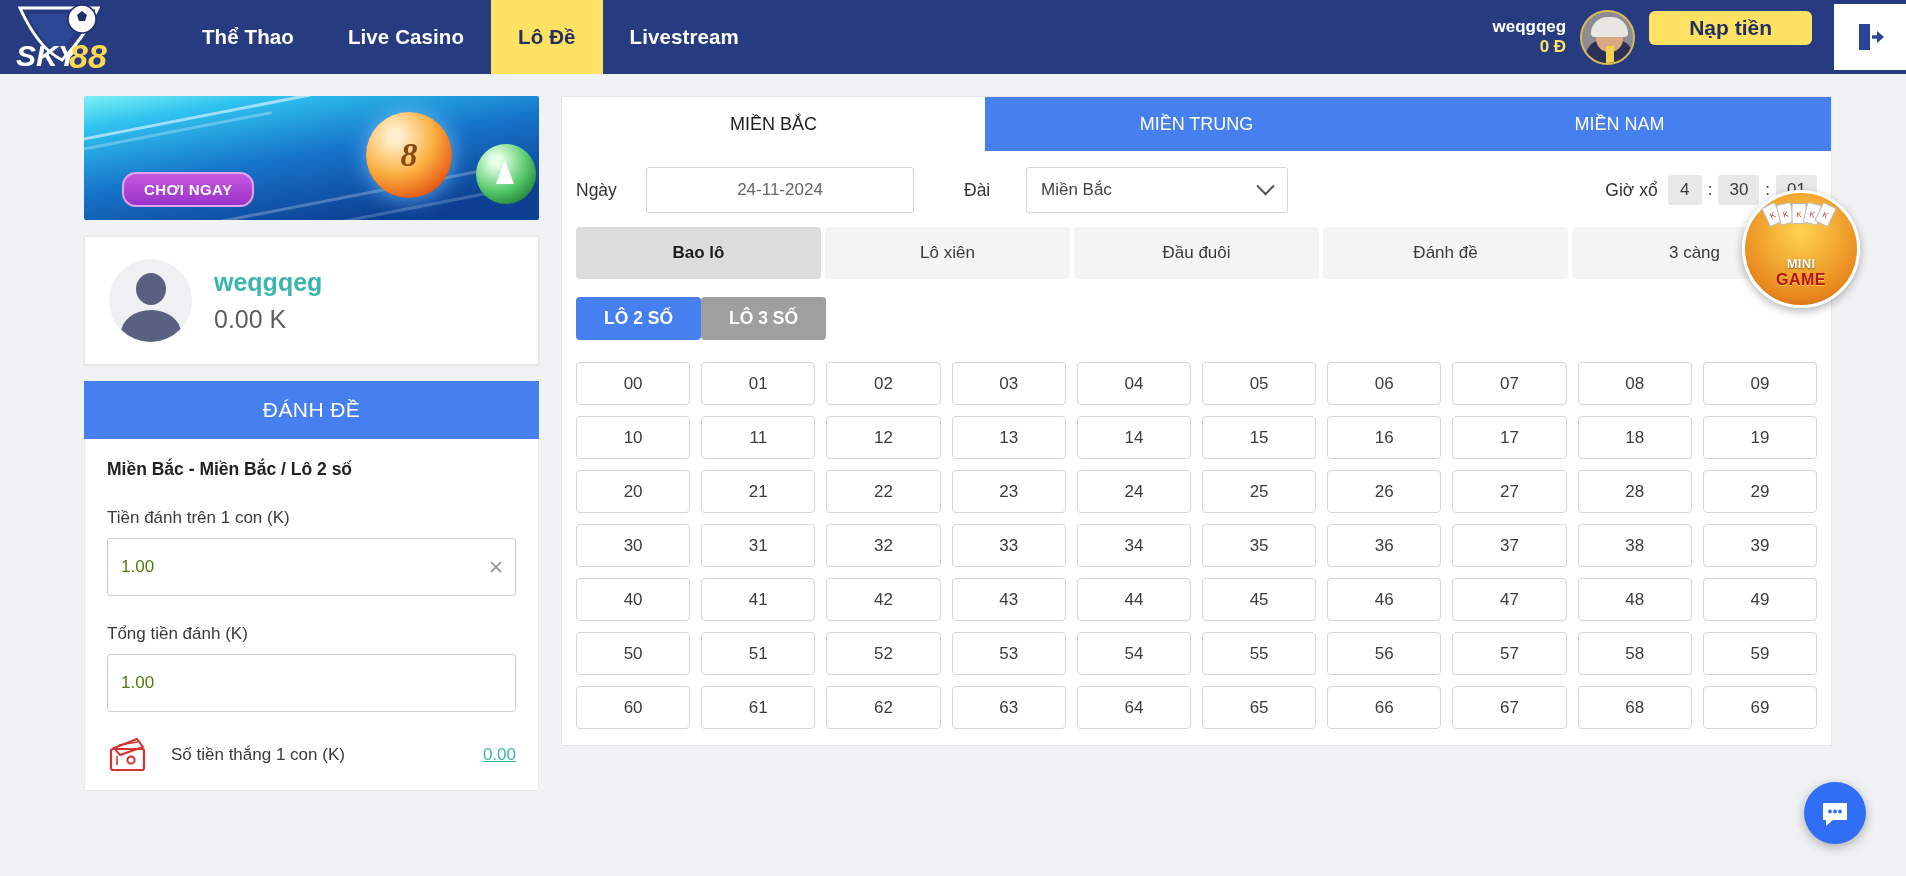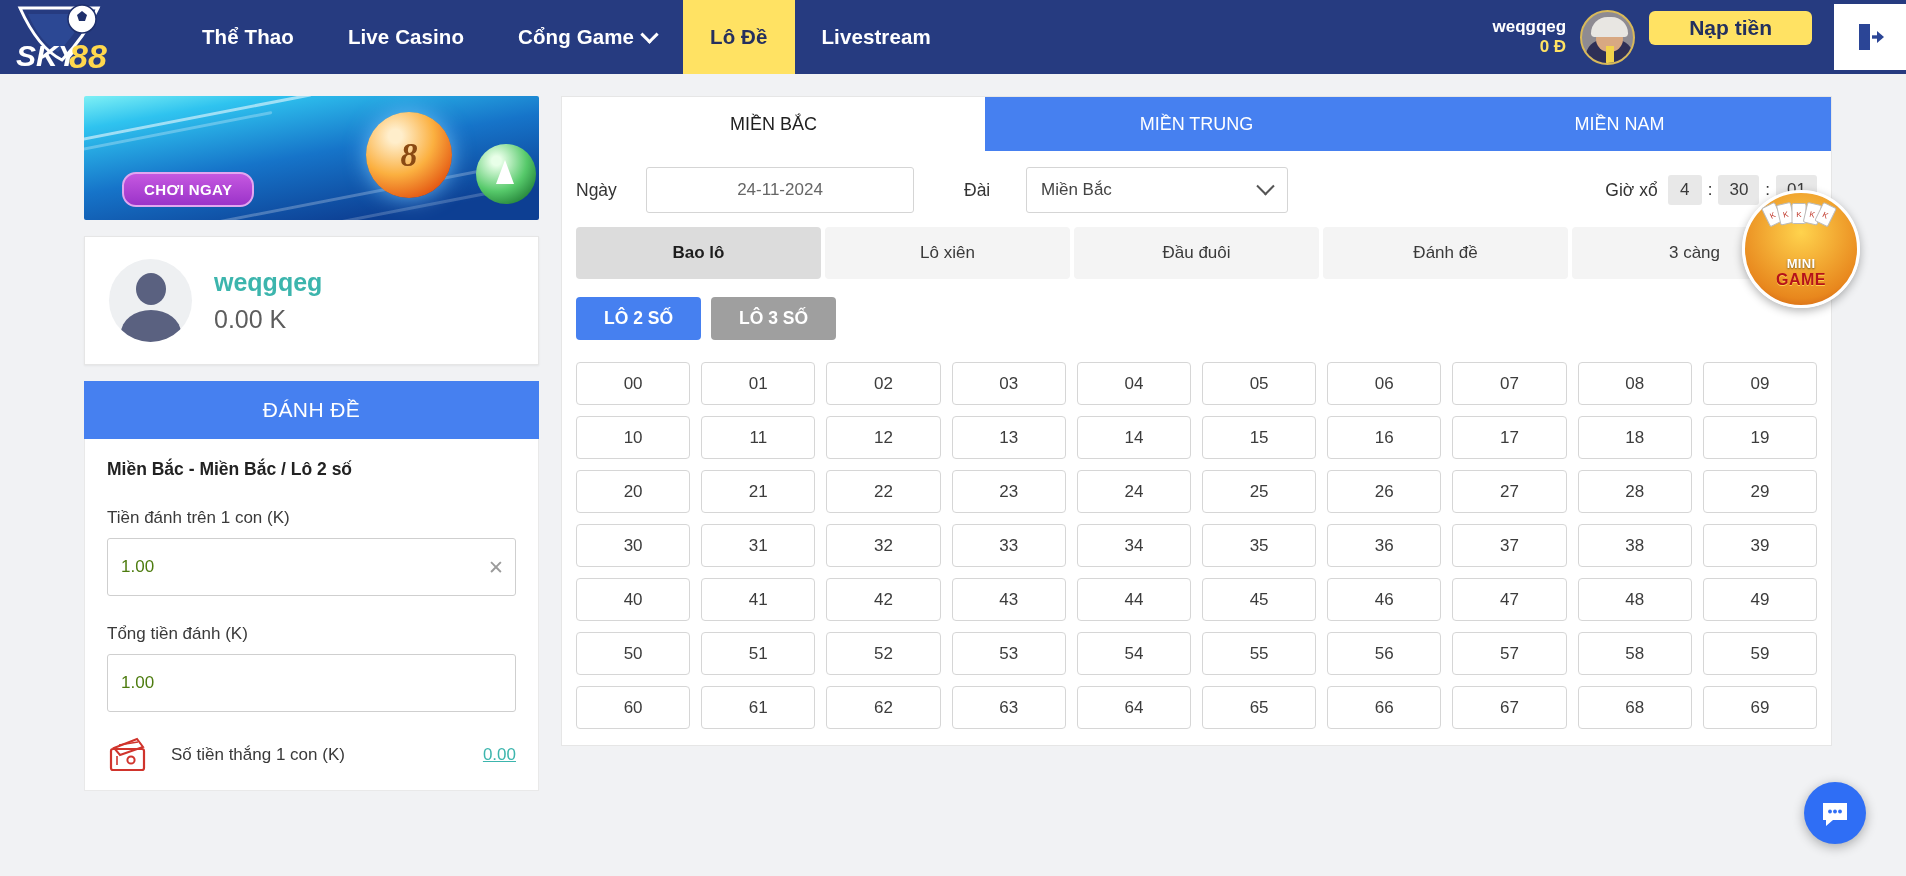--- a/index.html
+++ b/index.html
@@ -220,21 +220,21 @@
   
   .btype-row { display:flex; gap:4px; padding: 0 14px 18px; }
   .btype {
     flex:1 1 0; height:52px; background:#f4f4f4; border-radius:4px;
     display:flex; align-items:center; justify-content:center;
     font-size:17px; color:#3a3a3a; cursor:pointer;
   }
   .btype.on { background:#dcdcdc; font-weight:bold; color:#1d1d1d; }
 
   
-  .sub-row { display:flex; gap:10px; padding: 0 14px 22px; }
+  .sub-row { display:flex; padding: 0 14px 22px; }
   .sub {
     padding: 11px 28px; border-radius:4px; font-size:17.5px;
     font-weight:bold; color:#fff; cursor:pointer; background:#9f9f9f;
   }
   .sub.on { background:#4680f0; }
 
   
   .grid {
     display:grid; grid-template-columns: repeat(10, 1fr);
     gap: 11px 11px; padding: 0 14px 16px;
@@ -288,24 +288,20 @@
       </svg>
     </div>
   </div>
 
   <div class="nav">
     <div class="nav-item">
       <span>Thể Thao</span>
     </div>
     <div class="nav-item">
       <span>Live Casino</span>
-    </div>
-    <div class="nav-item">
-      <span>Cổng Game</span>
-      <span class="chev"></span>
     </div>
     <div class="nav-item active">
       <span>Lô Đề</span>
     </div>
     <div class="nav-item">
       <span>Livestream</span>
     </div>
   </div>
 
   <div class="user-box">

